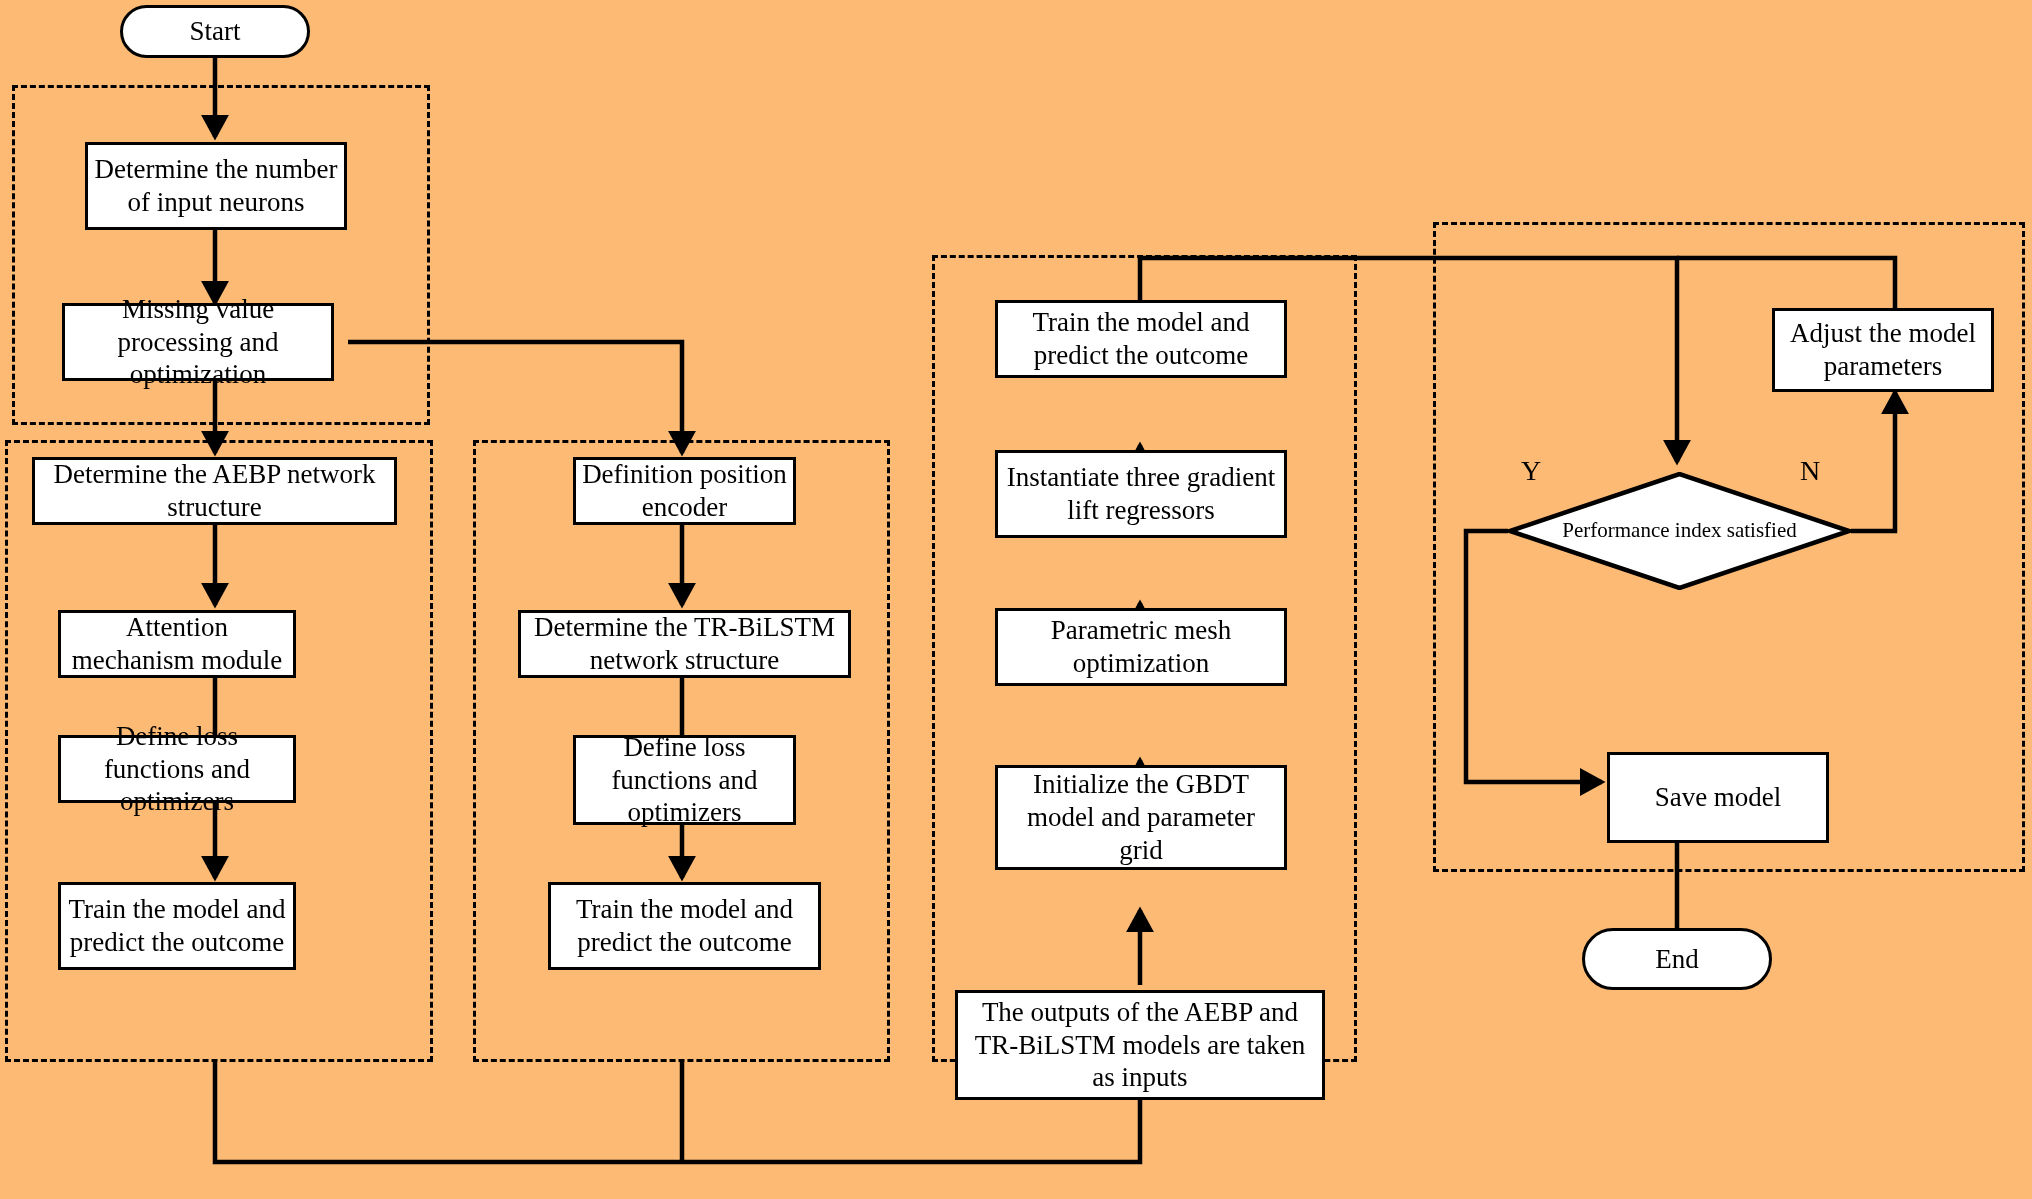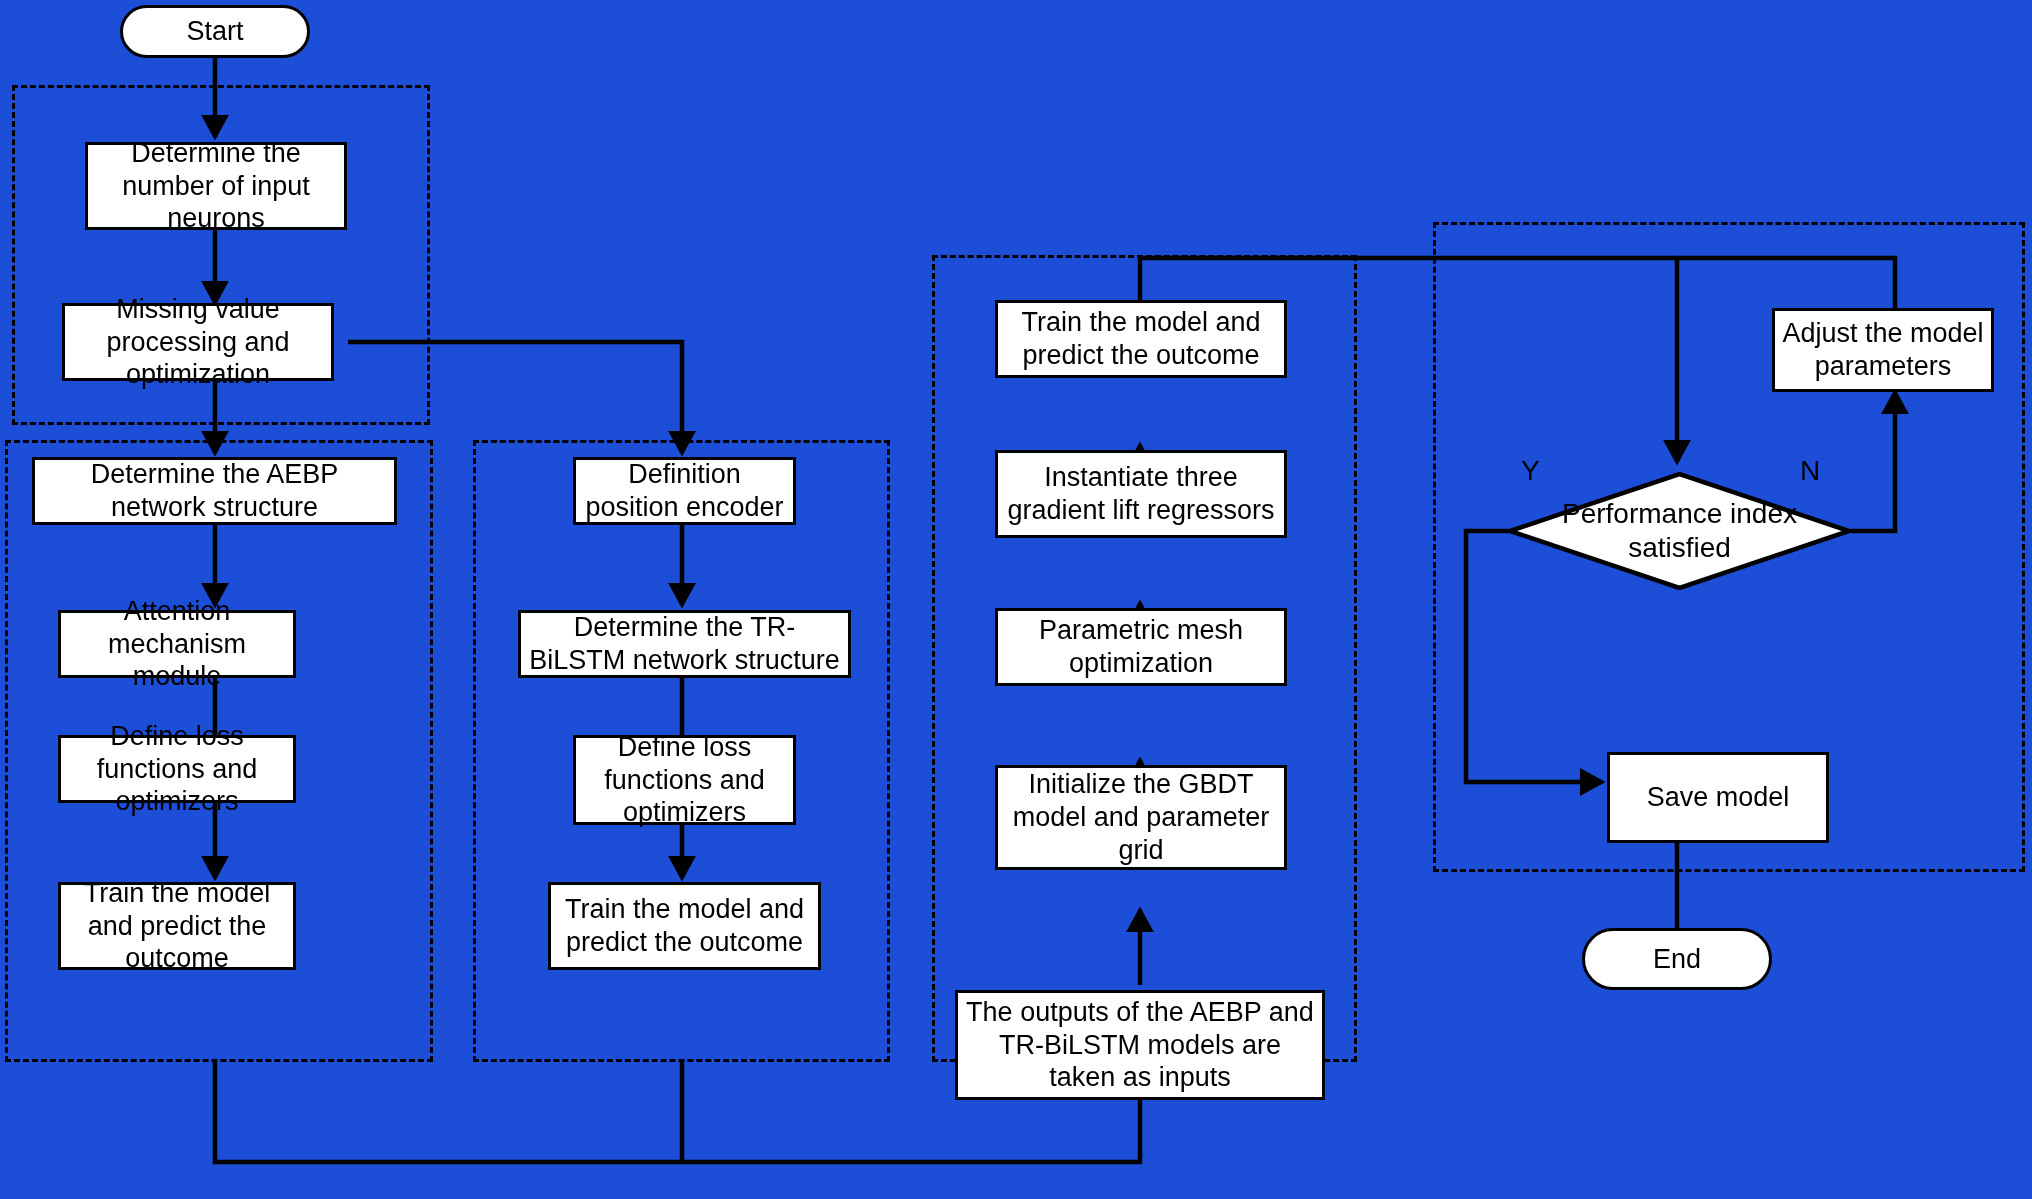--- a/index.html
+++ b/index.html
@@ -1,20 +1,20 @@
 <!DOCTYPE html>
 <html><head>
 <meta charset="utf-8">
 <style>
   html,body{margin:0;padding:0;background:#ffffff;}
   #root{
     position:relative;
     width:2032px;height:1199px;
-    background:#1d4ed8;
-    font-family:Liberation Sans, sans-serif;
+    background:#fdba74;
+    font-family:Liberation Serif, serif;
     overflow:hidden;
   }
   svg#wires{position:absolute;left:0;top:0;width:2032px;height:1199px;pointer-events:none;}
 
   .node{
     position:absolute;
     box-sizing:border-box;
     border:3px solid #000;
     background:#fff;
     display:flex;align-items:center;justify-content:center;
@@ -28,21 +28,21 @@
   .dashbox{
     position:absolute;
     box-sizing:border-box;
     border:3.5px dashed #000;
     background:transparent;
   }
   .diamond-wrap{position:absolute;}
   .diamond-label{
     position:absolute;left:0;top:0;width:100%;height:100%;
     display:flex;align-items:center;justify-content:center;
-    text-align:center;font-size:28px;line-height:1.22;color:#000;
+    text-align:center;font-size:21px;line-height:1.22;color:#000;
   }
   .branch-label{
     position:absolute;font-size:28px;color:#000;
   }
 </style>
 </head>
 <body>
 
 <div id="root">
 

